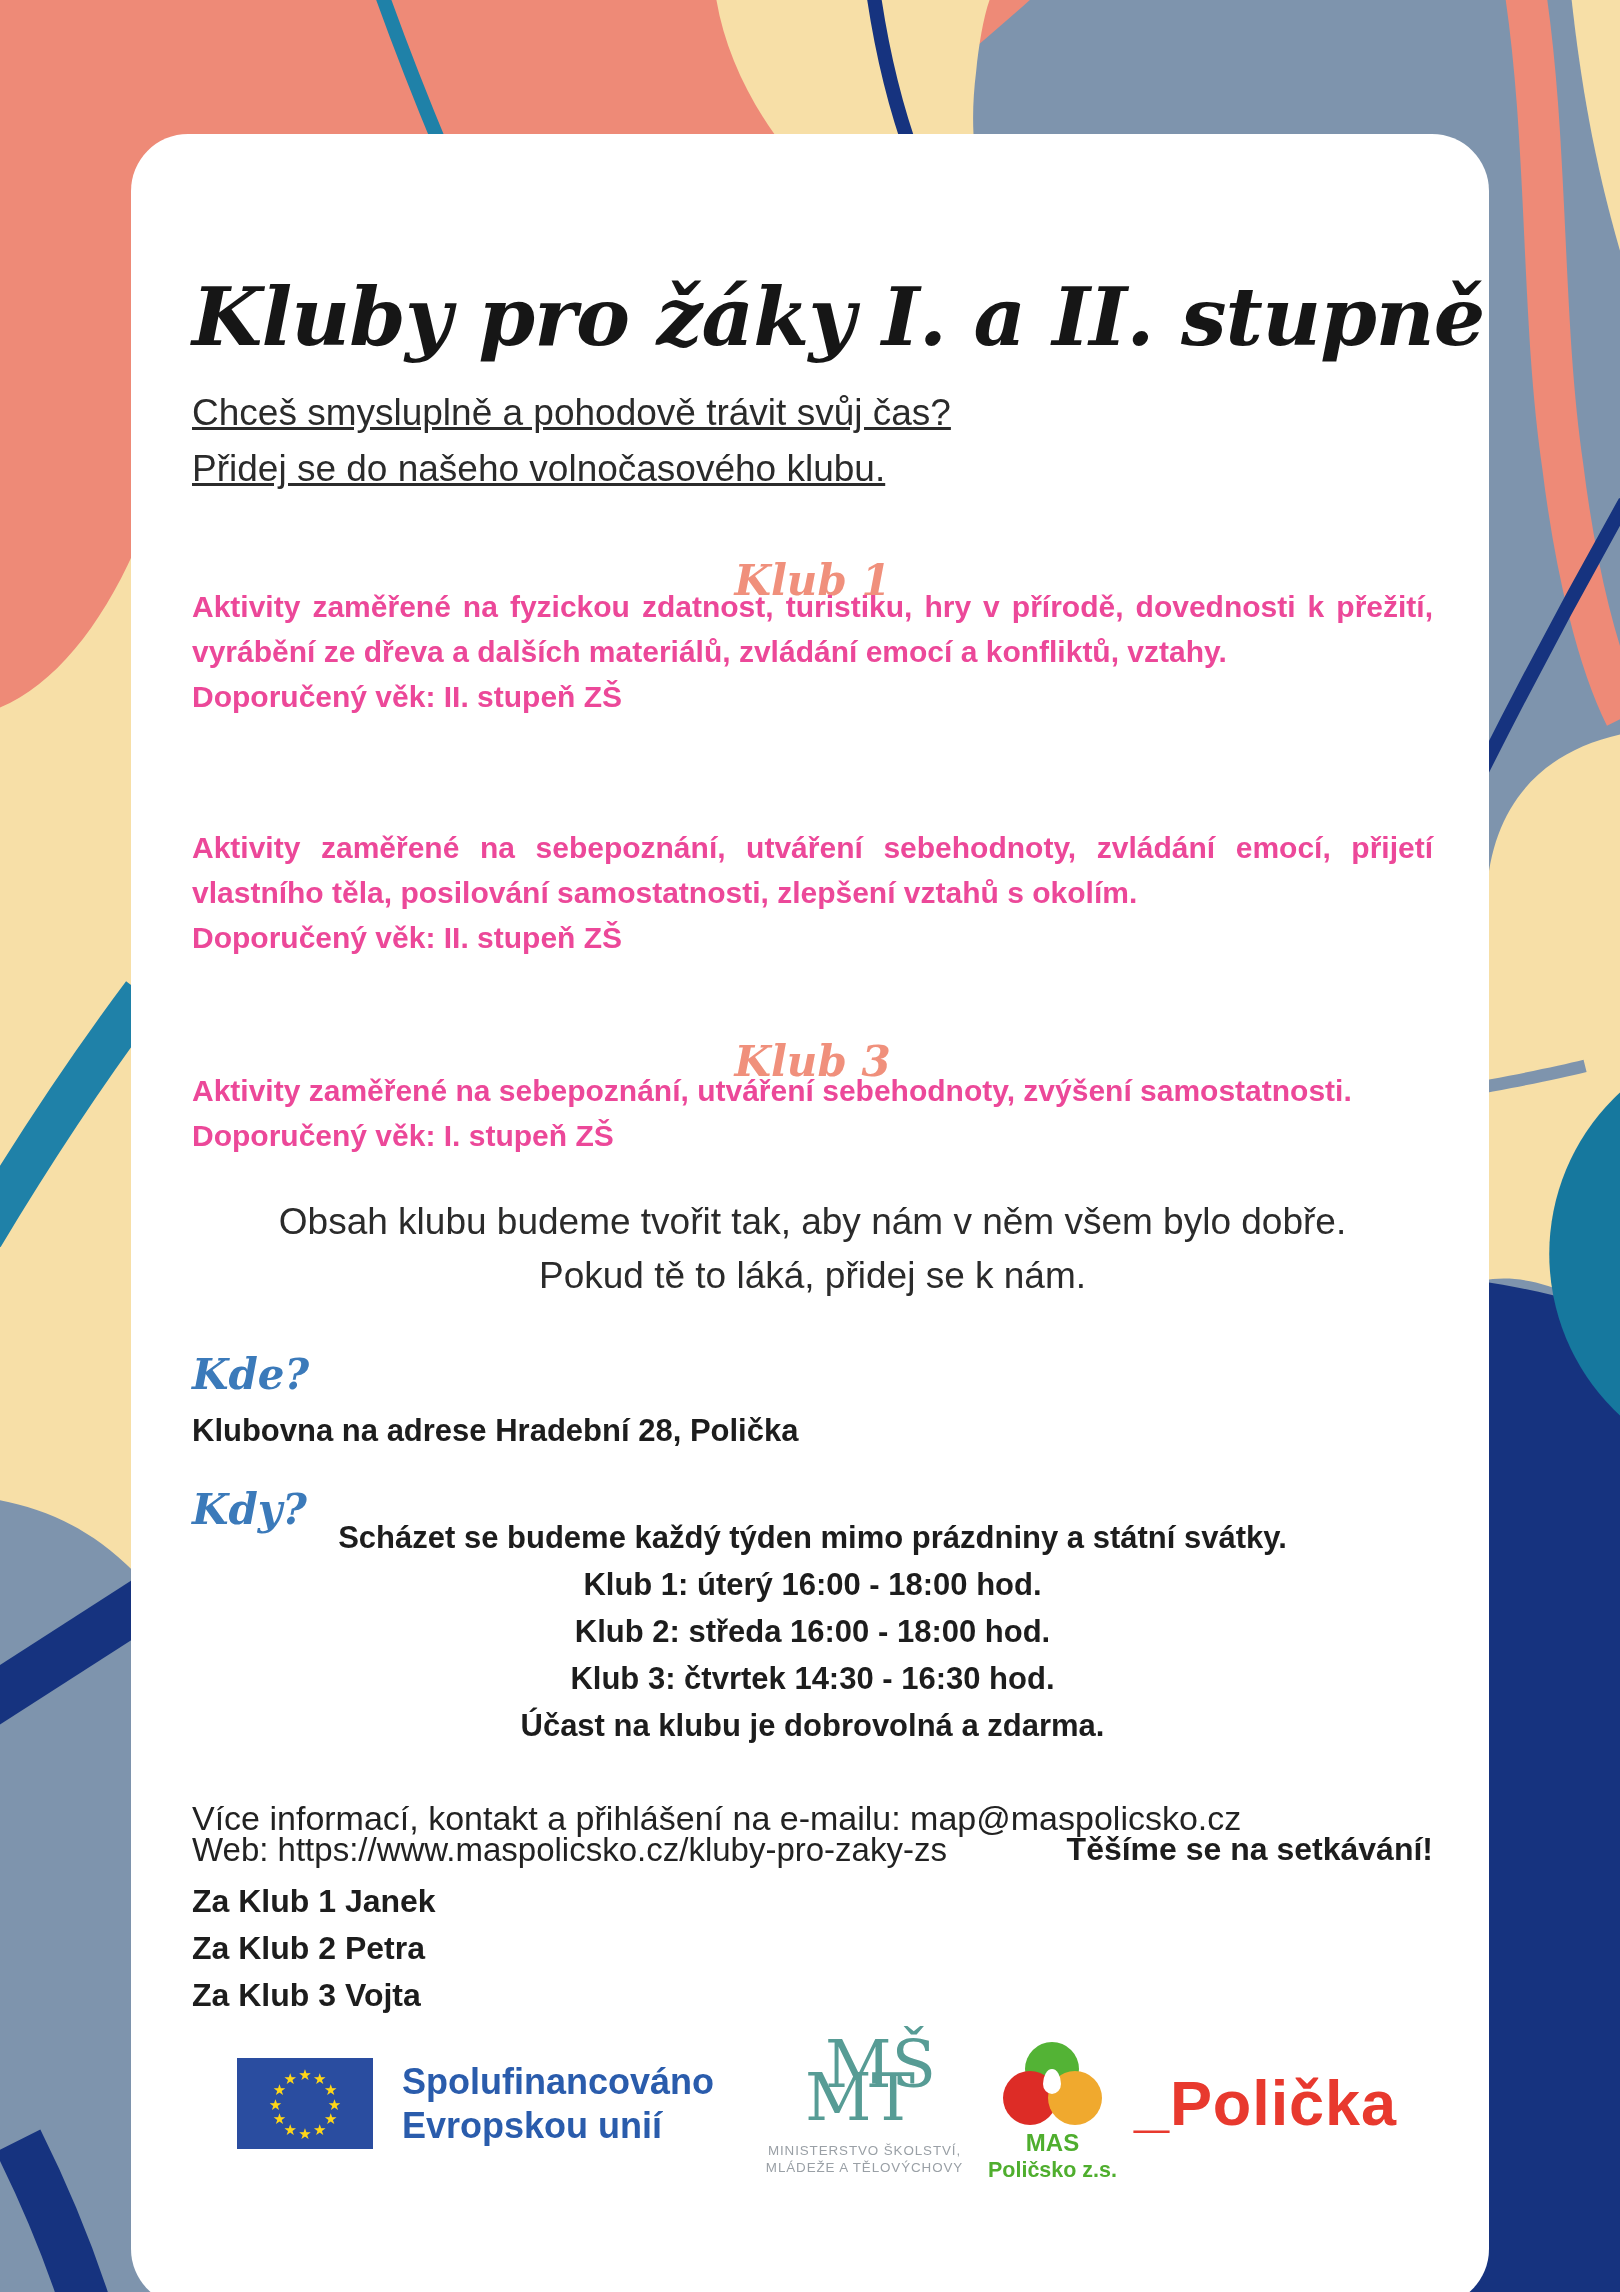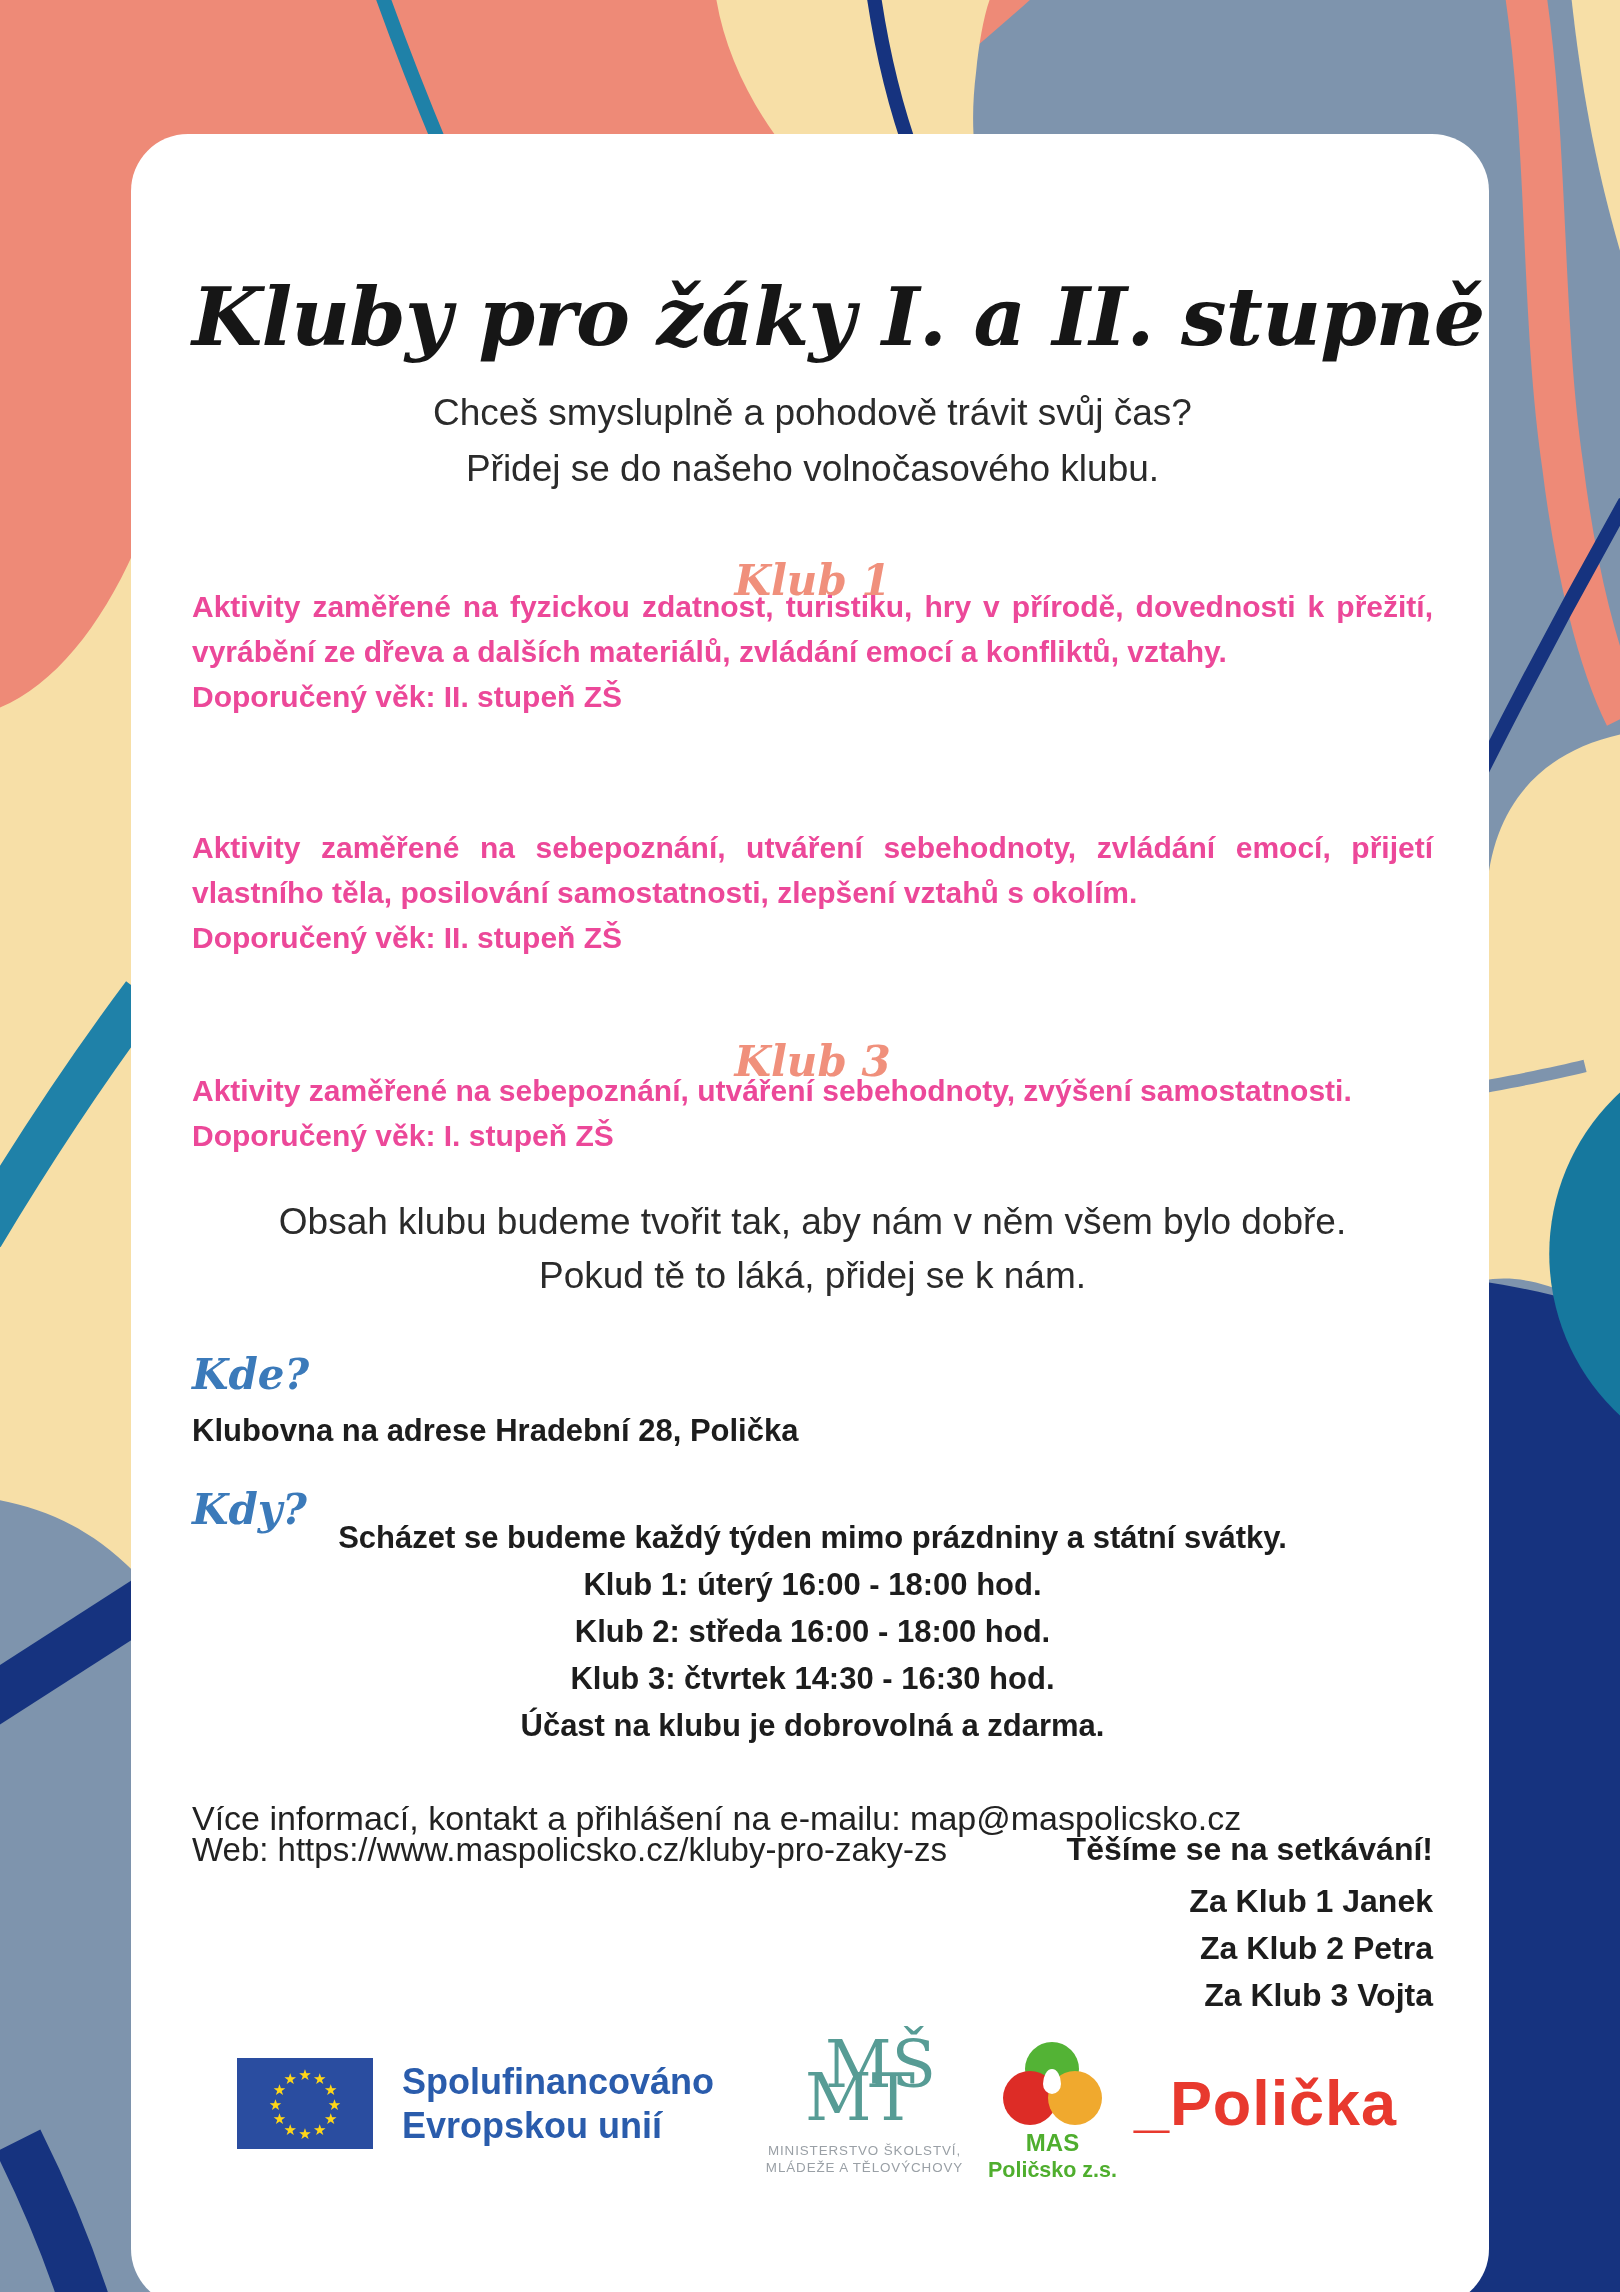--- a/index.html
+++ b/index.html
@@ -9,22 +9,22 @@
 
   .card{position:absolute;left:131px;top:134px;width:1358px;height:2172px;
         background:#ffffff;border-radius:57px;}
 
   .abs{position:absolute;left:61px;right:56px;}
 
   .title{top:57px;text-align:center;white-space:nowrap;letter-spacing:-0.9px;
          font-family:"DejaVu Serif",serif;font-style:italic;font-weight:700;
          font-size:81px;line-height:143px;color:#161616;}
 
-  .intro{top:251px;text-align:center;font-size:37px;line-height:56px;
-         color:#2b2b2b;font-weight:400;}
+  .intro{top:251px;text-align:left;font-size:37px;line-height:56px;
+         color:#2b2b2b;font-weight:400;text-decoration:underline;}
 
   .script{font-family:"DejaVu Serif",serif;font-style:italic;font-weight:700;
           font-size:42px;line-height:52px;}
   .coral{color:#F0907C;text-align:center;}
   .blueh{color:#3B7ABA;text-align:left;}
 
   .clubbody p{margin:0;}
   .desc{text-align:justify;}
   .desc,.age,.boldline{font-weight:700;font-size:30px;line-height:45px;color:#ec4899;}
 
@@ -39,21 +39,21 @@
   .kdy-h{top:1315px;}
   .when-l{top:1380px;text-align:center;}
   .when-l div{font-weight:700;font-size:31px;line-height:47px;color:#1d1d1d;}
 
   .contact{top:1628px;font-size:34px;font-weight:400;line-height:45px;color:#222222;}
 
   .webrow{top:1697px;display:flex;justify-content:space-between;align-items:flex-start;}
   .webrow .weblink{font-size:33px;font-weight:400;color:#222222;}
   .webrow .close{font-weight:700;font-size:32px;color:#1d1d1d;}
 
-  .sigs{top:1744px;text-align:right;}
+  .sigs{top:1744px;text-align:left;}
   .sigs div{font-weight:700;font-size:32px;line-height:47px;color:#1d1d1d;}
 
   .logos{position:absolute;top:1908px;left:0;right:0;height:269px;}
   .eu{position:absolute;left:106px;top:16px;display:flex;align-items:center;}
   .euflag{width:136px;height:91px;background:#2A4DA0;position:relative;flex:0 0 auto;}
   .eu-star{position:absolute;left:50%;top:50%;color:#FFD617;font-size:15px;line-height:15px;}
   .eutext{margin-left:29px;font-size:36px;line-height:44px;font-weight:700;color:#2A5CAC;}
 
   .msmt{position:absolute;left:617px;top:0;width:233px;text-align:center;}
   .msmt-acr{height:93px;font-family:"DejaVu Serif",serif;color:#579C95;

